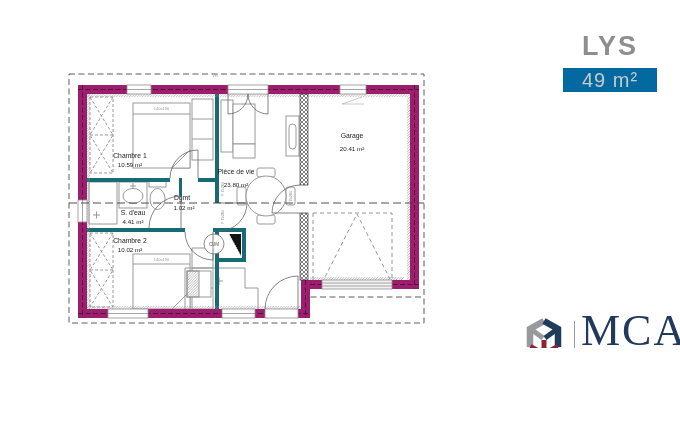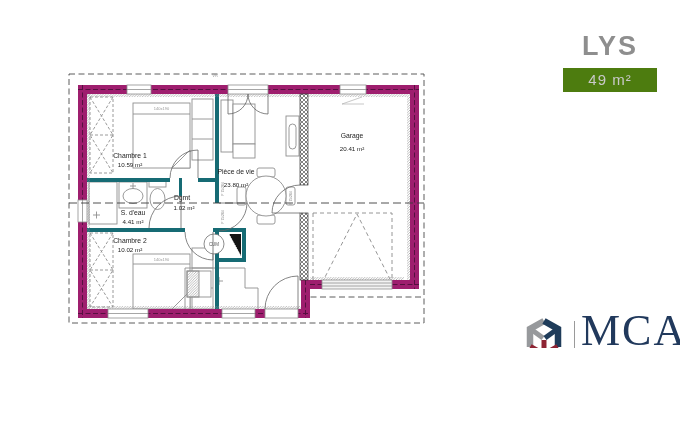--- a/index.html
+++ b/index.html
@@ -7,21 +7,21 @@
     position:relative;width:680px;height:348px;background:#ffffff;
     overflow:hidden;font-family:"Liberation Sans",sans-serif;
   }
   
   .brand-title{
     position:absolute;top:33px;left:553px;width:114px;text-align:center;
     font-size:27px;font-weight:700;letter-spacing:2px;color:#8e8e8e;line-height:1;
   }
   .area-badge{
     position:absolute;top:68px;left:563px;width:94px;height:24px;
-    background:#4d7c0f;color:#c9c9c9;font-size:15px;line-height:24px;
+    background:#0369a1;color:#c9c9c9;font-size:20px;line-height:24px;
     text-align:center;letter-spacing:1px;
   }
   
   .plan-svg{position:absolute;left:0;top:0;}
   .plan-svg text{font-family:"Liberation Sans",sans-serif;}
   .room-name{font-size:6.8px;fill:#1c1c1c;}
   .room-area{font-size:6.2px;fill:#1c1c1c;}
   .tiny{font-size:4px;fill:#999;}
   .door-spec{font-size:3.4px;fill:#888;}
   

